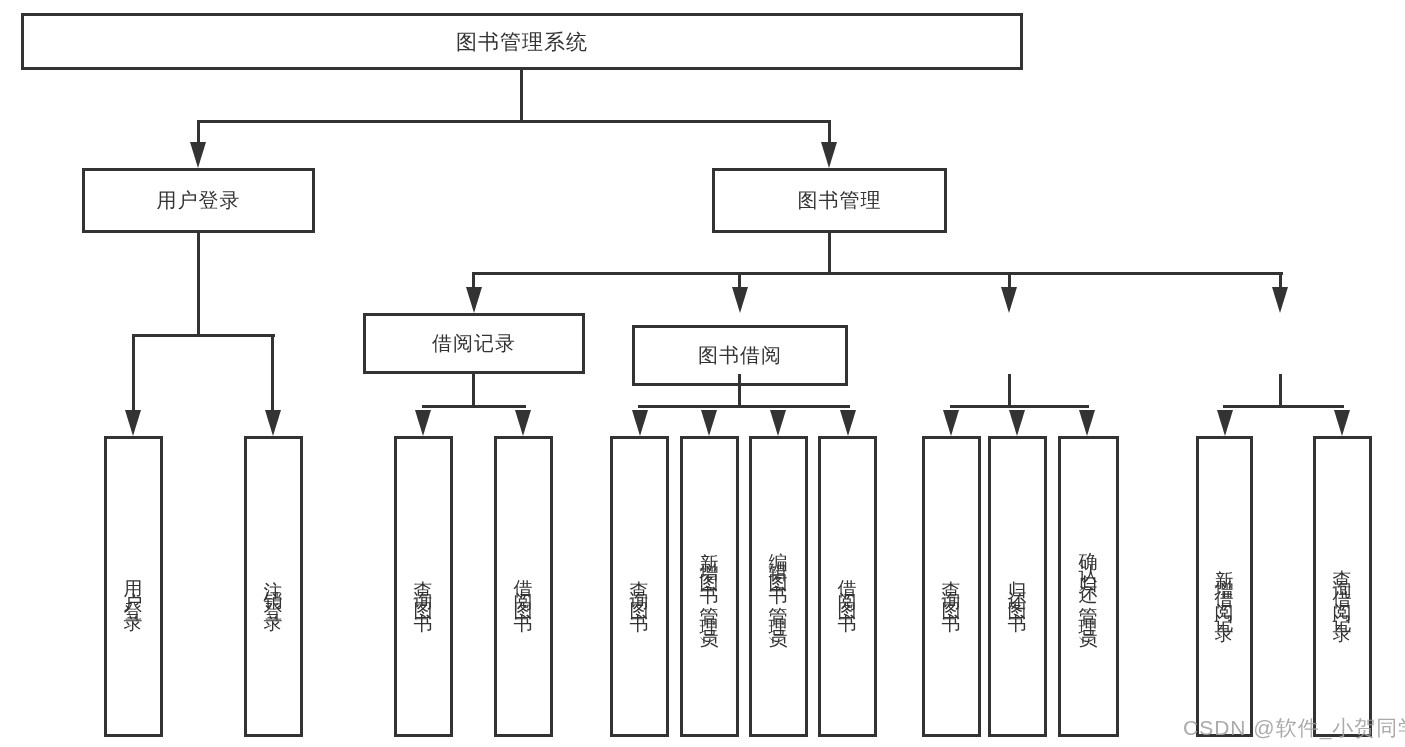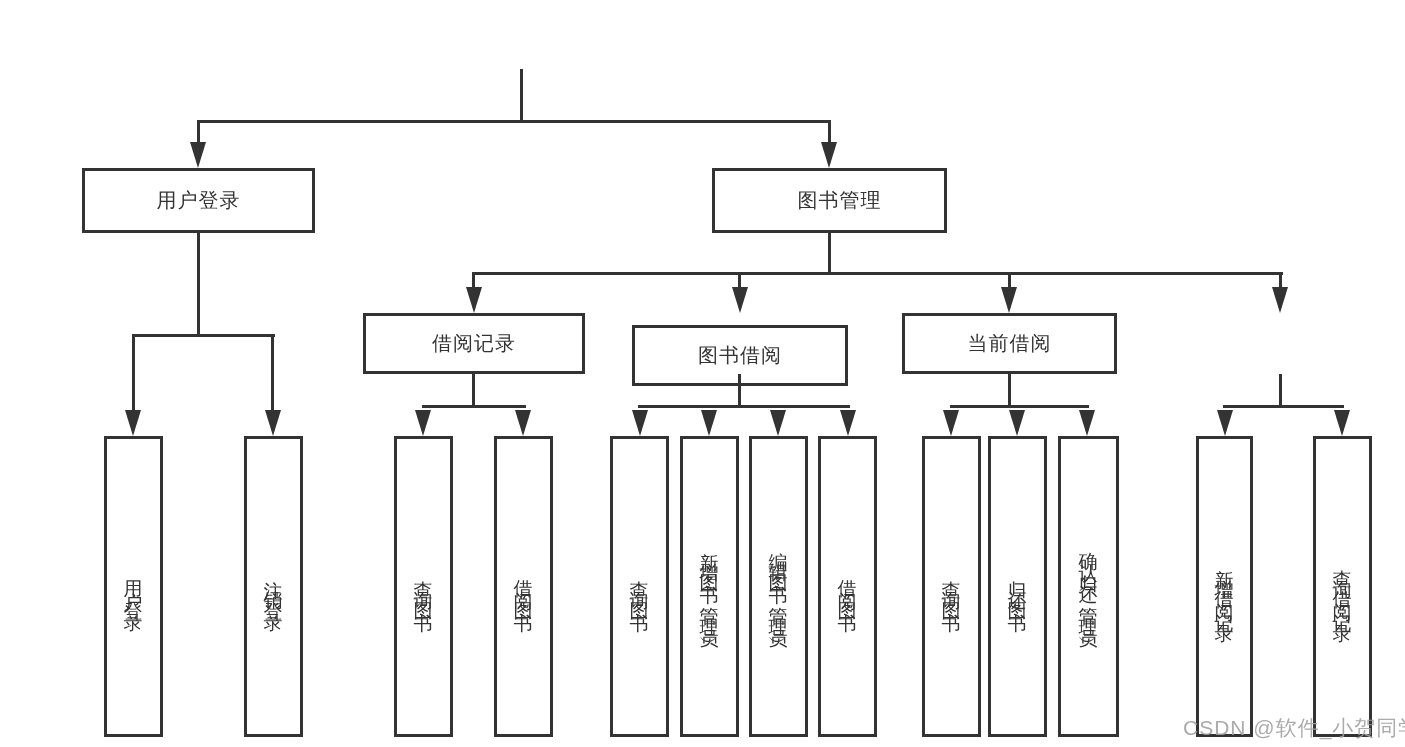--- a/index.html
+++ b/index.html
@@ -31,20 +31,23 @@
   .watermark{
     position:absolute;left:1183px;top:714px;font-size:21px;color:#a2a2a2;
     opacity:.9;z-index:5;white-space:nowrap;letter-spacing:1px;
   }
 </style>
 </head>
 <body>
 
 <div class="canvas">
 
+  <div class="node root" style="left:21px;top:13px;width:1002px;height:57px;">
+    <span class="lbl">图书管理系统</span>
+  </div>
 
   <div class="vl" style="left:520px;top:69px;width:3px;height:54px;"></div>
   <div class="hl" style="left:197px;top:120px;width:634px;height:3px;"></div>
   <div class="vl" style="left:197px;top:120px;width:3px;height:24px;"></div>
   <div class="arrow" style="left:190px;top:142px;"></div>
   <div class="vl" style="left:828px;top:120px;width:3px;height:24px;"></div>
   <div class="arrow" style="left:821px;top:142px;"></div>
 
   <div class="node" style="left:82px;top:168px;width:233px;height:65px;">
     <span class="lbl">用户登录</span>
@@ -69,23 +72,20 @@
   <div class="vl" style="left:1008px;top:272px;width:3px;height:18px;"></div>
   <div class="arrow" style="left:1001px;top:287px;"></div>
   <div class="vl" style="left:1279px;top:272px;width:3px;height:18px;"></div>
   <div class="arrow" style="left:1272px;top:287px;"></div>
 
   <div class="node" style="left:363px;top:313px;width:222px;height:61px;">
     <span class="lbl">借阅记录</span>
   </div>
   <div class="node" style="left:632px;top:325px;width:216px;height:61px;">
     <span class="lbl">图书借阅</span>
-  </div>
-  <div class="node" style="left:902px;top:313px;width:215px;height:61px;">
-    <span class="lbl">当前借阅</span>
   </div>
 
   <div class="vl" style="left:472px;top:374px;width:3px;height:34px;"></div>
   <div class="hl" style="left:422px;top:405px;width:104px;height:3px;"></div>
   <div class="arrow" style="left:415px;top:410px;"></div>
   <div class="arrow" style="left:515px;top:410px;"></div>
 
   <div class="vl" style="left:738px;top:374px;width:3px;height:34px;"></div>
   <div class="hl" style="left:638px;top:405px;width:212px;height:3px;"></div>
   <div class="arrow" style="left:632px;top:410px;"></div>

